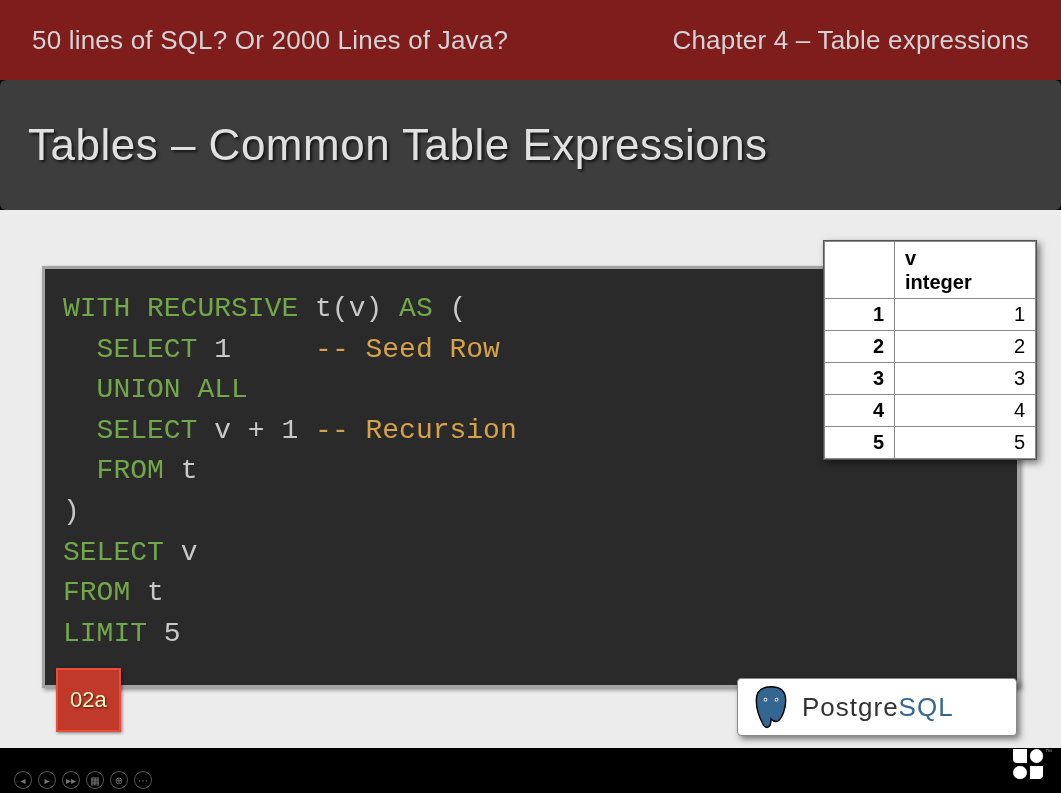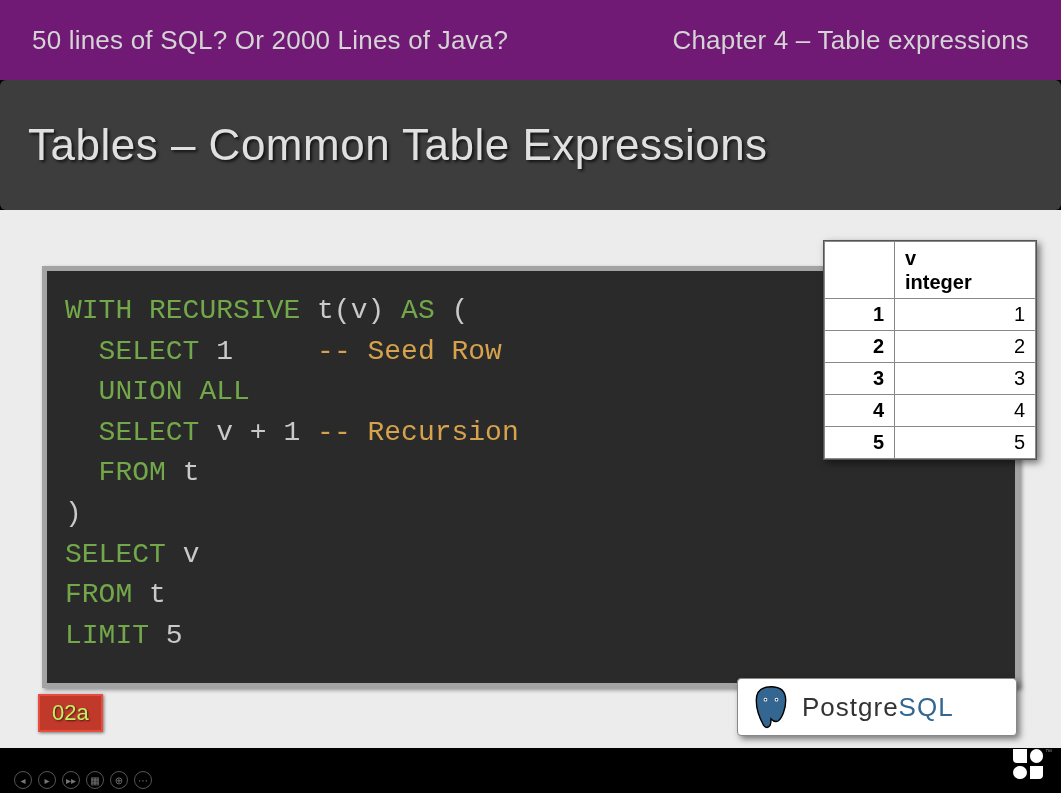--- a/index.html
+++ b/index.html
@@ -1,32 +1,32 @@
 <!DOCTYPE html>
 <html><head>
 <meta charset="utf-8">
 <style>
   * { margin: 0; padding: 0; box-sizing: border-box; }
   html, body { width: 1061px; height: 793px; font-family: "Helvetica Neue", Arial, sans-serif; background: #000; overflow: hidden; }
   .slide { position: relative; width: 1061px; height: 793px; }
 
   
-  .topbar { position: absolute; top: 0; left: 0; width: 100%; height: 80px; background: #701a75; display: flex; align-items: center; justify-content: space-between; padding: 0 32px; color: #d4d4d4; }
+  .topbar { position: absolute; top: 0; left: 0; width: 100%; height: 80px; background: #7f1d1d; display: flex; align-items: center; justify-content: space-between; padding: 0 32px; color: #d4d4d4; }
   .topbar .left { font-size: 26px; font-weight: 300; letter-spacing: 0.2px; }
   .topbar .right { font-size: 26px; font-weight: 300; letter-spacing: 0.2px; }
 
   
   .titleband { position: absolute; top: 80px; left: 0; width: 100%; height: 130px; background: #3d3d3d; display: flex; align-items: center; padding-left: 28px; border-radius: 6px; }
   .titleband h1 { color: #e0e0e0; font-size: 44px; font-weight: 300; text-shadow: 2px 2px 3px rgba(0,0,0,0.7); letter-spacing: 0.5px; }
 
   
   .content { position: absolute; top: 210px; left: 0; width: 100%; height: 538px; background: #ececec; }
 
   
-  .codeblock { position: absolute; top: 56px; left: 42px; width: 978px; height: 422px; background: #2a2a2a; border: 5px solid #a3a3a3; padding: 20px 18px; font-family: Consolas, "Liberation Mono", monospace; font-size: 28px; line-height: 1.45; white-space: pre; box-shadow: 2px 2px 4px rgba(0,0,0,0.4); }
+  .codeblock { position: absolute; top: 56px; left: 42px; width: 978px; height: 422px; background: #2a2a2a; border: 3px solid #a3a3a3; padding: 20px 18px; font-family: Consolas, "Liberation Mono", monospace; font-size: 28px; line-height: 1.45; white-space: pre; box-shadow: 2px 2px 4px rgba(0,0,0,0.4); }
   .kw { color: #73a84a; }
   .id { color: #c9c9c9; }
   .pn { color: #c9c9c9; }
   .num { color: #c9c9c9; }
   .cm { color: #d6a24c; }
 
   
   .resultbox { position: absolute; top: 30px; right: 24px; width: 214px; background: #fff; border: 1px solid #555; box-shadow: 3px 3px 7px rgba(0,0,0,0.5); }
   .resultbox table { border-collapse: collapse; width: 100%; font-family: Arial, sans-serif; font-size: 20px; }
   .resultbox th, .resultbox td { border: 1px solid #888; padding: 4px 10px; background: #fff; }
@@ -35,21 +35,21 @@
   .resultbox tbody td.rn { font-weight: bold; text-align: right; width: 70px; }
   .resultbox tbody td.val { text-align: right; }
 
   
   .pgbadge { position: absolute; bottom: 12px; right: 44px; width: 280px; height: 58px; background: #fff; border: 1px solid #888; border-radius: 4px; display: flex; align-items: center; gap: 8px; padding: 4px 10px; box-shadow: 3px 3px 6px rgba(0,0,0,0.5); }
   .pgbadge svg { height: 46px; width: 46px; flex-shrink: 0; }
   .pgbadge .pgtext { font-family: Verdana, Arial, sans-serif; font-size: 26px; color: #333; letter-spacing: 1px; text-align: center; }
   .pgbadge .pgtext .blue { color: #336791; }
 
   
-  .slidenum { position: absolute; bottom: 16px; left: 38px; background: #c0392b; color: #bef264; font-size: 22px; font-weight: 400; padding: 4px 12px; border: 2px solid #e74c3c; box-shadow: 1px 1px 3px rgba(0,0,0,0.5); text-shadow: 1px 1px 2px rgba(0,0,0,0.6); }
+  .slidenum { position: absolute; bottom: 16px; left: 56px; background: #c0392b; color: #fef9c3; font-size: 22px; font-weight: 400; padding: 17px 12px; border: 2px solid #e74c3c; box-shadow: 1px 1px 3px rgba(0,0,0,0.5); text-shadow: 1px 1px 2px rgba(0,0,0,0.6); }
 
   
   .footer { position: absolute; bottom: 0; left: 0; width: 100%; height: 45px; background: #000; color: #bcbcbc; font-size: 16px; font-weight: 300; padding-left: 18px; display: flex; align-items: flex-start; padding-top: 6px; }
   .controls { position: absolute; bottom: 4px; left: 14px; display: flex; gap: 6px; }
   .controls .btn { width: 18px; height: 18px; border: 1px solid #555; border-radius: 50%; display: flex; align-items: center; justify-content: center; font-size: 10px; color: #777; }
 
   
   .jooq { position: absolute; bottom: 6px; right: 10px; width: 38px; height: 38px; }
   .jooq .grid { display: grid; grid-template-columns: 1fr 1fr; grid-template-rows: 1fr 1fr; gap: 3px; width: 30px; height: 30px; }
   .jooq .sq { background: #fff; }

